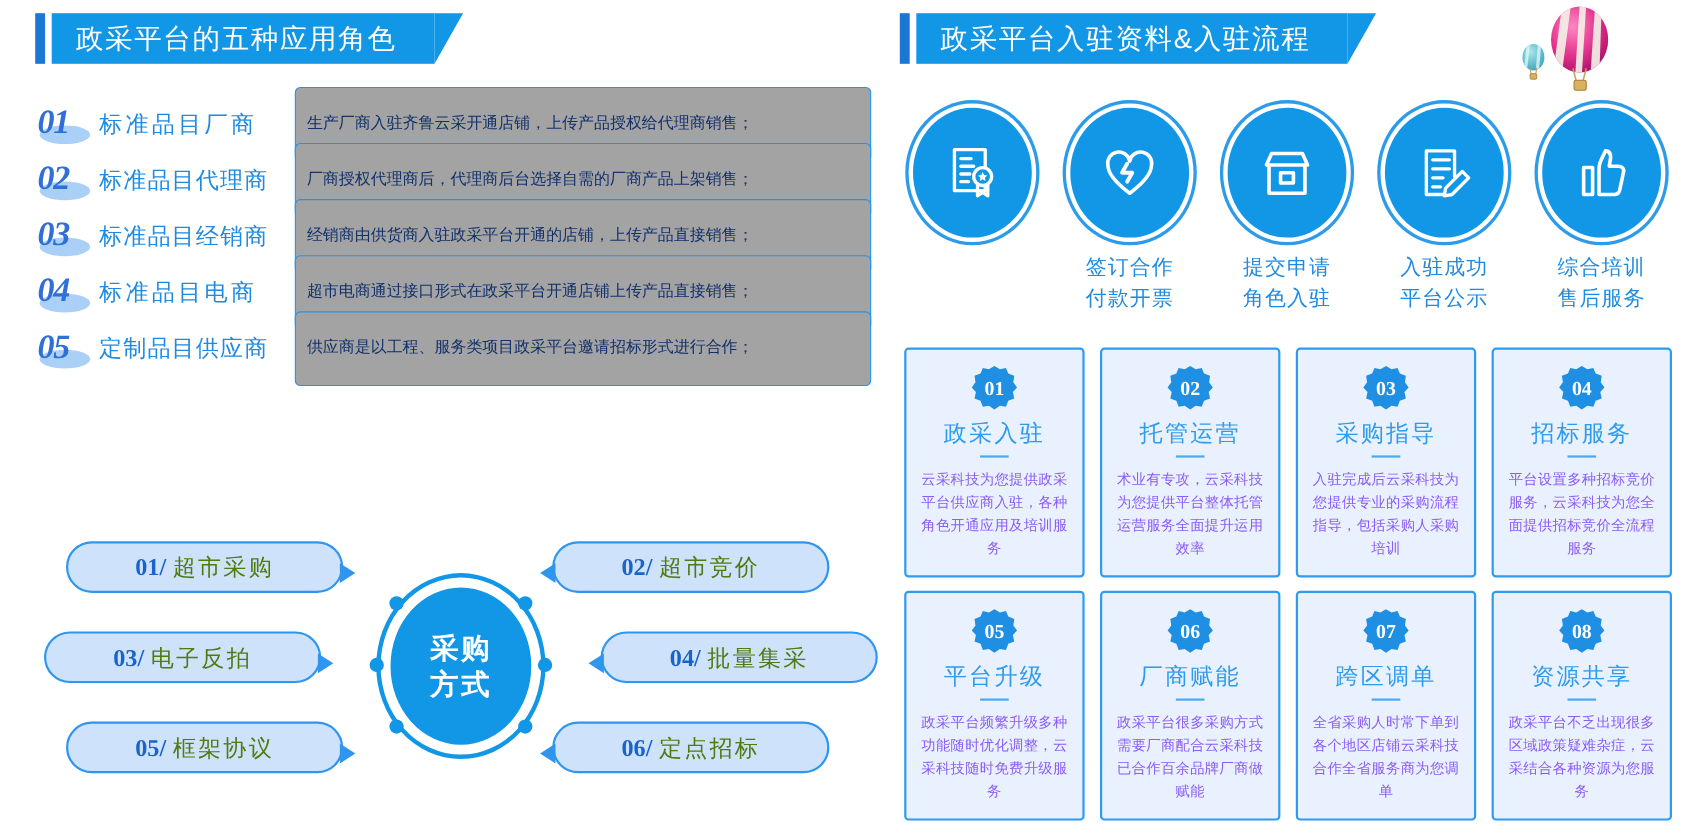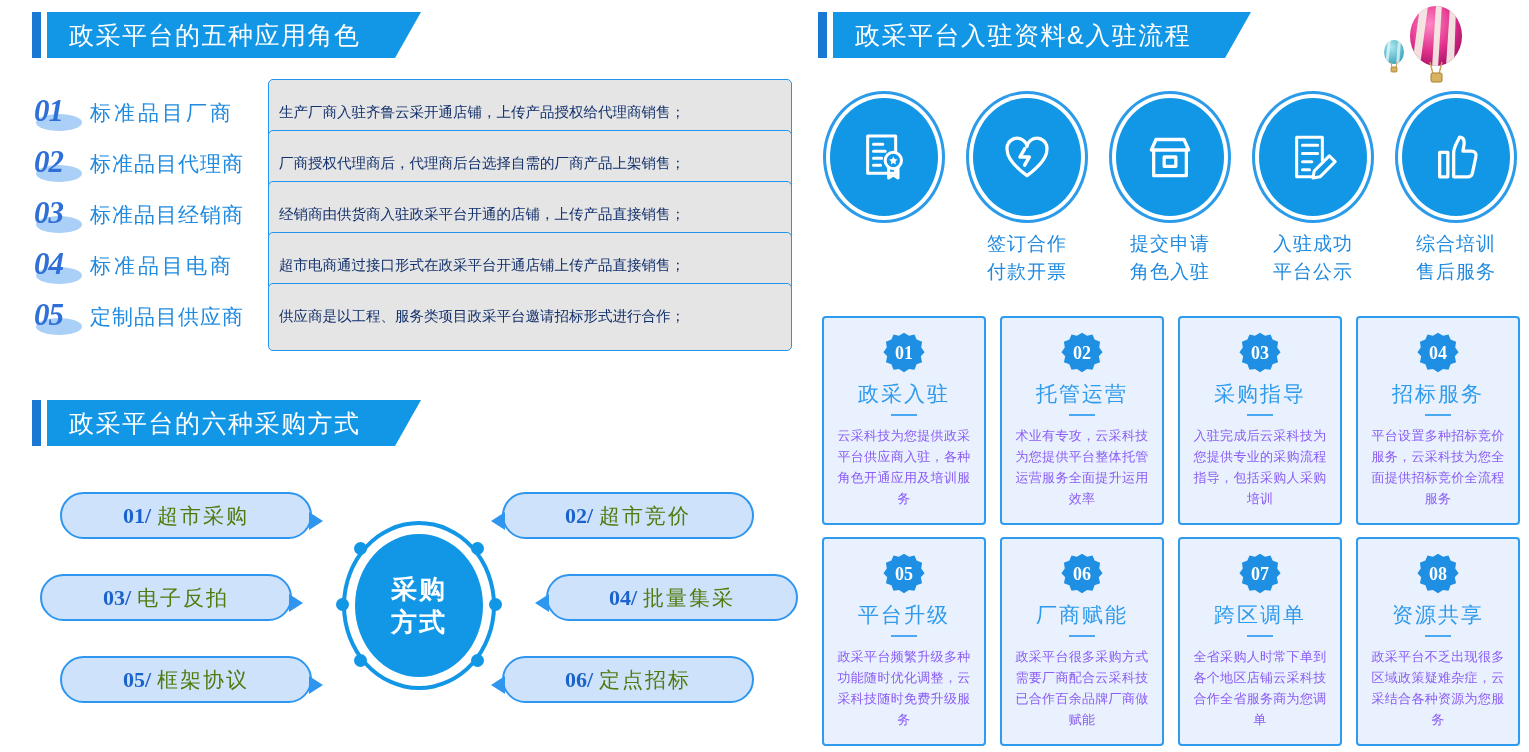--- a/index.html
+++ b/index.html
@@ -47,21 +47,21 @@
     position: absolute; left: 4px; top: 22px;
     width: 46px; height: 17px; border-radius: 50%;
     background: #8fc0f5; opacity: .75; z-index: 1;
   }
   .role-name {
     flex: 0 0 178px; font-size: 21px; color: #1f8ae0; letter-spacing: 3px;
     white-space: nowrap;
   }
   .role-name.wide { letter-spacing: 1px; }
   .role-desc {
-    flex: 1 1 auto; background: #e5e5e5; border: 1.5px solid #1e95ef;
+    flex: 1 1 auto; background: #a3a3a3; border: 1.5px solid #1e95ef;
     border-radius: 5px; color: #12306b; font-size: 14.5px;
     padding: 24px 10px; white-space: nowrap; line-height: 1.2;
   }
 
   
   .wheel { position: absolute; left: 32px; top: 480px; width: 760px; height: 250px; text-align: center; }
   .pill {
     position: absolute; background: #cfe2fb; border: 2px solid #2e96ee;
     border-radius: 28px; height: 47px; display: flex; align-items: center;
     justify-content: center; color: #1e6fd9; font-size: 21px; white-space: nowrap;
@@ -207,26 +207,20 @@
       <div class="role-num">
         <div class="shadow"></div>
         <div class="digits">05</div>
       </div>
       <div class="role-name wide">定制品目供应商</div>
       <div class="role-desc">供应商是以工程、服务类项目政采平台邀请招标形式进行合作；</div>
     </div>
 
   </div>
 
-  <div class="banner" style="left:32px; top:400px;">
-    <div class="accent"></div>
-    <div class="plate">
-      <span class="title">政采平台的六种采购方式</span>
-    </div>
-  </div>
 
   <div class="wheel">
 
     <div class="pill left p1">
       <span class="num">01/</span>
       <span class="txt">超市采购</span>
       <span class="tail"></span>
     </div>
 
     <div class="pill right p2">

